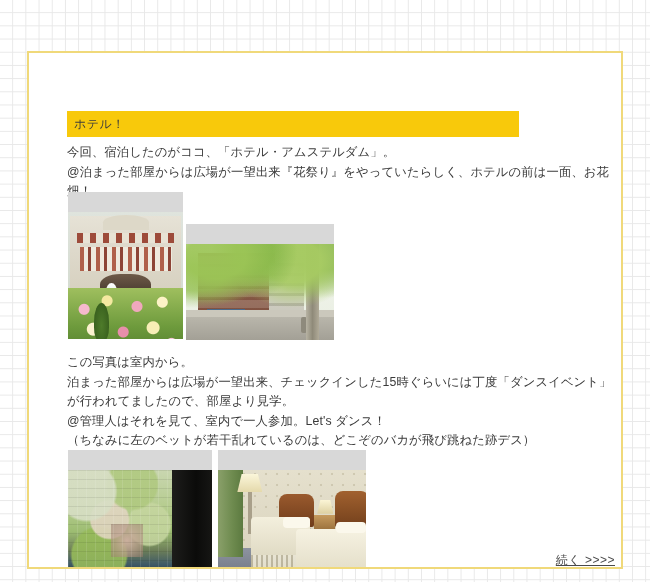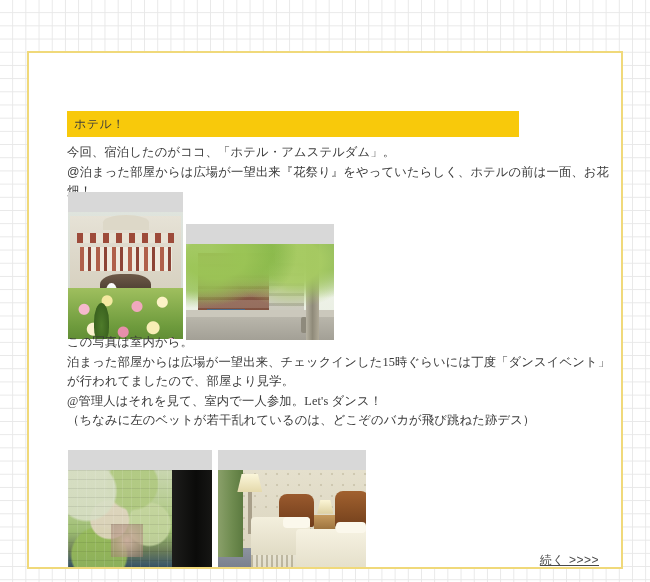--- a/index.html
+++ b/index.html
@@ -45,21 +45,21 @@
   .para {
     position: absolute;
     left: 38px;
     color: #3a3a3a;
     font-size: 12.3px;
     line-height: 19.5px;
     letter-spacing: .15px;
     white-space: pre-line;
   }
   #para-intro { top: 50px; width: 545px; }
-  #para-room  { top: 240px; width: 552px; font-family: Liberation Serif, serif; }
+  #para-room  { top: 260px; width: 552px; }
 
   .photo { position: absolute; overflow: hidden; background: #d8d8d8; }
 
   #photo-hotel-garden { left: 39px; top: 99px;  width: 115px; height: 147px; }
   #photo-street       { left: 157px; top: 131px; width: 148px; height: 116px; }
   #photo-window-view  { left: 39px; top: 357px;  width: 144px; height: 118px; }
   #photo-twin-room    { left: 189px; top: 357px; width: 148px; height: 118px; }
 
   .ph-layer { position:absolute; inset:0; }
 
@@ -262,21 +262,21 @@
     position:absolute; left:80%; top:44%; width:20%; height:9%;
     background:#fbf8ec; border-radius:4px;
   }
   #photo-twin-room .floor {
     position:absolute; left:0; bottom:0; width:100%; height:17%;
     background: linear-gradient(#8d93a0, #7a808d);
   }
 
   #continue-link {
     position: absolute;
-    right: 22px; bottom: 18px;
+    right: 6px; bottom: 18px;
     font-size: 12px;
     color: #4a4a4a;
     text-decoration: underline;
     letter-spacing: .5px;
     cursor: pointer;
   }
 </style>
 </head>
 <body>
 

